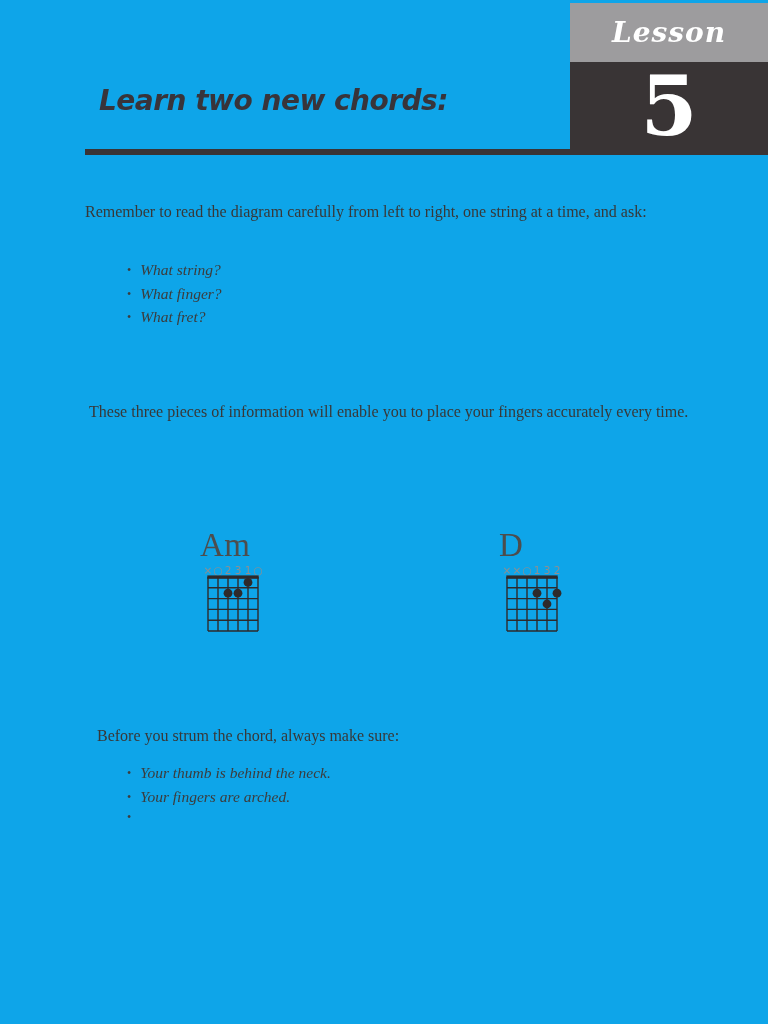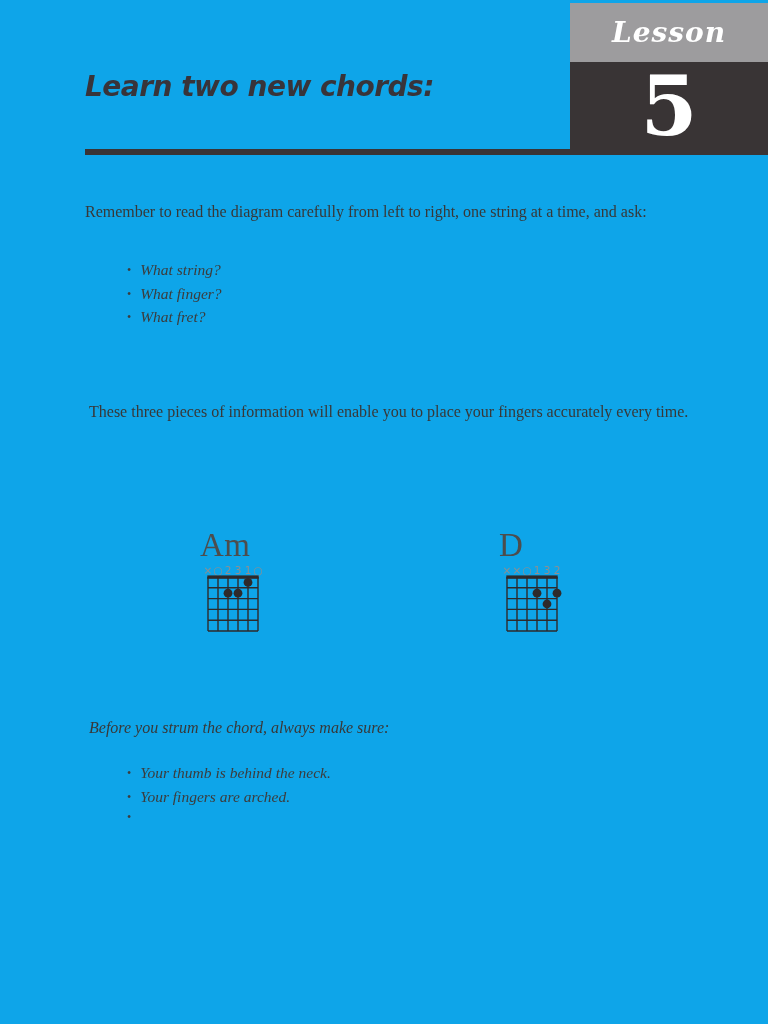--- a/index.html
+++ b/index.html
@@ -80,21 +80,21 @@
 
 <div class="page">
 
   <div class="badge-gray" style="background: rgb(157, 156, 158);">
     <span>Lesson</span>
   </div>
   <div class="badge-dark" style="background: rgb(57, 52, 53);">
     <span>5</span>
   </div>
 
-  <h1 class="title" style="margin:0;">
+  <h1 class="title" style="margin:14px;">
     <span>Learn two new chords:</span><br>
   </h1>
   <div class="title-rule"></div>
 
   <p class="para p-intro" style="margin:0;">Remember to read the diagram carefully from left to right, one string at a time, and ask:</p>
 
   <ul class="blist l-questions">
     <li>
       <span class="bullet">•</span>
       <span>What string?</span>
@@ -159,21 +159,21 @@
         <line x1="28" x2="28" y1="14" y2="68" stroke="#2e2a2b" stroke-width="1.4"></line>
         <line x1="38" x2="38" y1="14" y2="68" stroke="#2e2a2b" stroke-width="1.4"></line>
         <line x1="48" x2="48" y1="14" y2="68" stroke="#2e2a2b" stroke-width="1.4"></line>
         <line x1="58" x2="58" y1="14" y2="68" stroke="#2e2a2b" stroke-width="1.4"></line>
         <circle cx="38" cy="30.200000000000003" r="4.4" fill="#2e2a2b"></circle>
         <circle cx="48" cy="41" r="4.4" fill="#2e2a2b"></circle>
         <circle cx="58" cy="30.200000000000003" r="4.4" fill="#2e2a2b"></circle>
       </svg>
     </div>
 
-  <p class="para p-lead" style="margin:4px;font-style:italic;">Before you strum the chord, always make sure:</p>
+  <p class="para p-lead" style="margin:12px;">Before you strum the chord, always make sure:</p>
 
   <ul class="blist l-reminder">
     <li>
       <span class="bullet">•</span>
       <span>Your thumb is behind the neck.</span>
     </li>
     <li>
       <span class="bullet">•</span>
       <span>Your fingers are arched.</span>
     </li>

